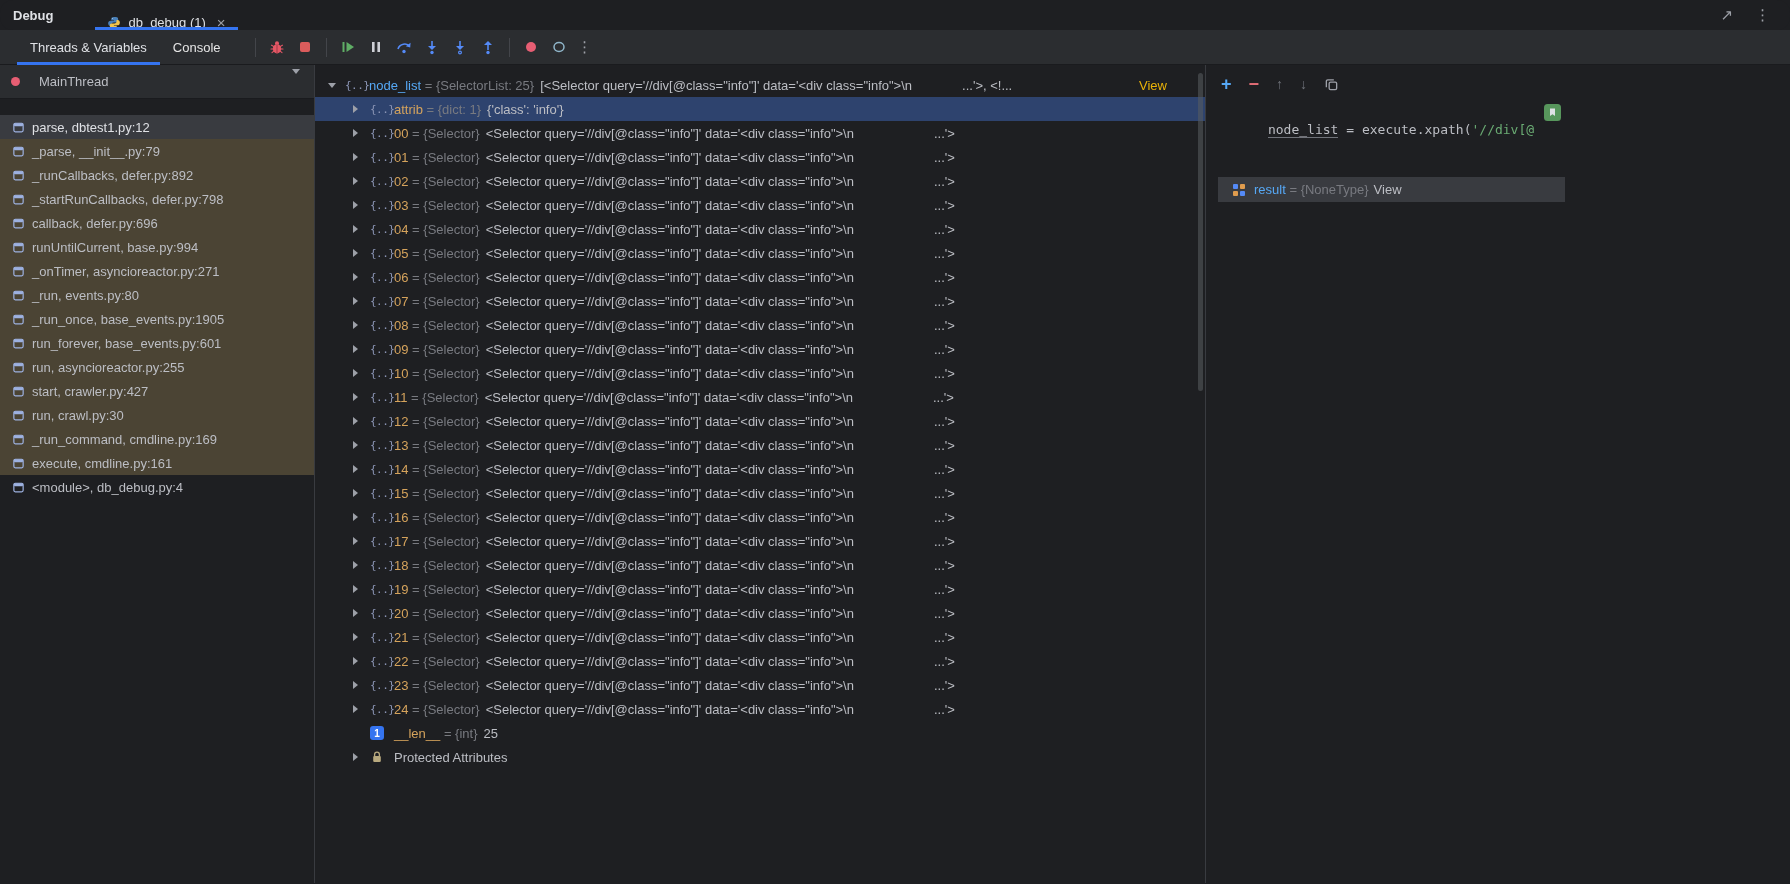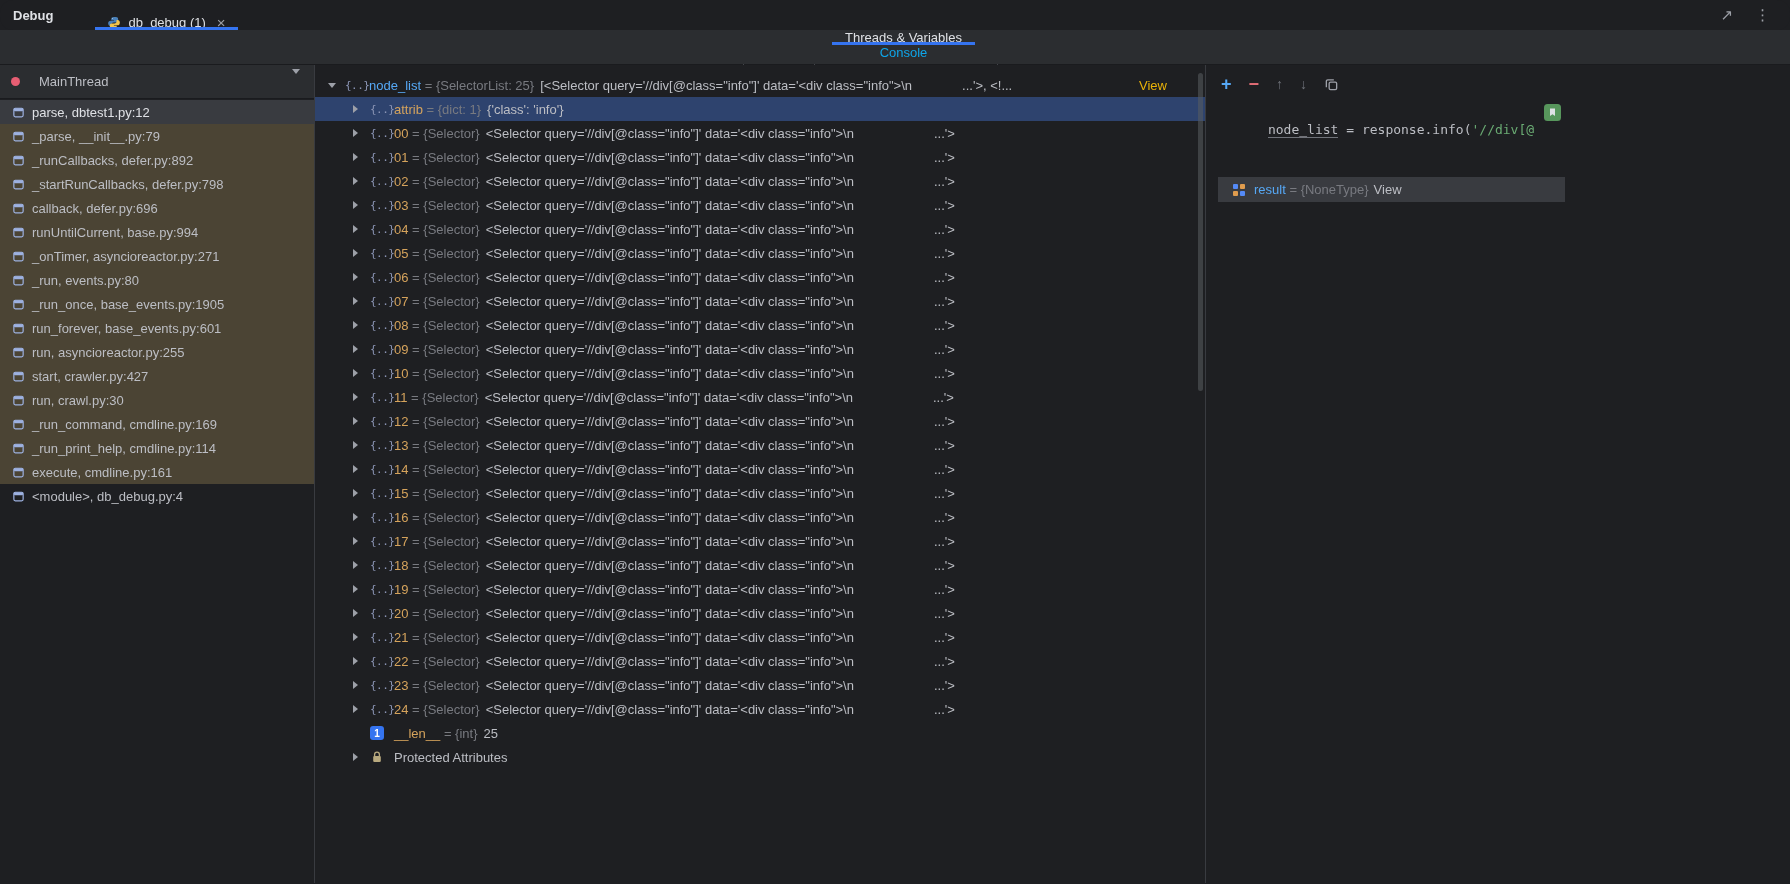--- a/index.html
+++ b/index.html
@@ -17,39 +17,39 @@
   .tabbar { height:30px; display:flex; align-items:center; background:#1e1f22; padding-left:13px;border-radius:13px; }
   .tool-title { font-weight:600; color:#dfe1e5; }
   .edit-tab { margin-left:42px; height:30px; display:flex; align-items:flex-end; gap:7px; padding:0 12px; position:relative; cursor:default; }
   .edit-tab::after { content:""; position:absolute; left:0; right:0; bottom:0; height:3px; background:#3574f0; }
   .edit-tab .label { color:#dfe1e5; }
   .close-x { color:#9da0a8; font-size:15px; line-height:1; margin-left:4px; }
   .py-icon svg { width:14px; height:14px; }
   .tabbar-right { margin-left:auto; display:flex; align-items:center; gap:22px; padding-right:20px; color:#9da0a8; font-size:15px; }
 
   
-  .toolbar { height:35px; background:#2b2d30; display:flex; align-items:center; padding-left:17px; border-bottom:1px solid #1a1b1e;flex-direction:column; }
-  .tb-tab { height:35px; display:flex; align-items:center; padding:0 13px; position:relative; color:#0ea5e9; cursor:default; }
+  .toolbar { height:35px; background:#2b2d30; display:flex; align-items:center; padding-left:17px; border-bottom:1px solid #1a1b1e; }
+  .tb-tab { height:35px; display:flex; align-items:center; padding:0 13px; position:relative; color:#e5e5e5; cursor:default; }
   .tb-tab.active { color:#dfe1e5; }
   .tb-tab.active::after { content:""; position:absolute; left:0; right:0; bottom:0; height:3px; background:#3574f0; }
   .tb-icons { display:flex; align-items:center; margin-left:14px; }
   .tb-btn { width:28px; height:26px; display:flex; align-items:center; justify-content:center; border-radius:4px; }
   .tb-btn svg { width:16px; height:16px; }
   .tb-sep { width:1px; height:19px; background:#43454a; margin:0 7px; }
   .more-glyph { color:#9da0a8; font-size:15px; width:24px; text-align:center; }
 
   
   .content { display:flex; height:818px; }
 
   
   .frames-panel { width:315px; flex:none; border-right:1px solid #393b40; display:flex; flex-direction:column; background:#1e1f22; }
   .thread-header { height:34px; flex:none; background:#2b2d30; display:flex; align-items:center; gap:19px; padding:0 14px 0 11px; border-bottom:1px solid #1a1b1e; }
   .thread-dot { width:9px; height:9px; border-radius:50%; background:#e75e73; flex:none; }
   .thread-chev { margin-left:auto; }
-  .frames-list { flex:1; overflow:hidden; padding-top:1px; }
+  .frames-list { flex:1; overflow:hidden; padding-top:16px; }
   .frame-row { height:24px; display:flex; align-items:center; gap:7px; padding:0 8px 0 12px; white-space:nowrap; overflow:hidden; cursor:default; }
   .frame-row.selected { background:#393b40; color:#dfe1e5; }
   .frame-row.library { background:#4b4434; }
   .frame-row svg { width:13px; height:13px; flex:none; }
 
   
   .vars-panel { flex:1; position:relative; padding-top:8px; overflow:hidden; background:#1e1f22; }
   .var-row { height:24px; display:flex; align-items:center; white-space:pre; padding-left:13px; position:relative; overflow:hidden; cursor:default; }
   .var-row.d1 { padding-left:38px; }
   .var-row.sel { background:#2e436e; }
@@ -292,27 +292,20 @@
             <rect x="2" y="2.4" width="10" height="9.2" rx="1.6" fill="none" stroke="#9db1e0" stroke-width="1.3"></rect>
             <rect x="2" y="2.4" width="10" height="3.2" rx="1.2" fill="#9db1e0"></rect>
           </svg>
     <span>_run_command, cmdline.py:169</span>
   </div>
         <div class="frame-row library">
     <svg viewBox="0 0 14 14">
             <rect x="2" y="2.4" width="10" height="9.2" rx="1.6" fill="none" stroke="#9db1e0" stroke-width="1.3"></rect>
             <rect x="2" y="2.4" width="10" height="3.2" rx="1.2" fill="#9db1e0"></rect>
           </svg>
-    <span>_run_print_help, cmdline.py:114</span>
-  </div>
-        <div class="frame-row library">
-    <svg viewBox="0 0 14 14">
-            <rect x="2" y="2.4" width="10" height="9.2" rx="1.6" fill="none" stroke="#9db1e0" stroke-width="1.3"></rect>
-            <rect x="2" y="2.4" width="10" height="3.2" rx="1.2" fill="#9db1e0"></rect>
-          </svg>
     <span>execute, cmdline.py:161</span>
   </div>
         <div class="frame-row">
     <svg viewBox="0 0 14 14">
             <rect x="2" y="2.4" width="10" height="9.2" rx="1.6" fill="none" stroke="#9db1e0" stroke-width="1.3"></rect>
             <rect x="2" y="2.4" width="10" height="3.2" rx="1.2" fill="#9db1e0"></rect>
           </svg>
     <span>&lt;module&gt;, db_debug.py:4</span>
   </div>
       </div>
@@ -597,21 +590,21 @@
       <span class="wt-btn wt-dim">↓</span>
       <span class="wt-btn wt-copy">
         <svg viewBox="0 0 16 16" fill="none" stroke="#9da0a8" stroke-width="1.4">
             <rect x="5.5" y="5.5" width="8" height="8" rx="1.5"></rect>
             <path d="M10.5 3H4a1.5 1.5 0 0 0-1.5 1.5V11"></path>
           </svg>
       </span>
     </div>
 
     <div class="watch-expr">
-      <span class="wx-name">node_list</span><span> = </span><span>response.info(</span><span class="wx-str">'//div[@</span>
+      <span class="wx-name">node_list</span><span> = </span><span>execute.xpath(</span><span class="wx-str">'//div[@</span>
       <svg class="bookmark" viewBox="0 0 17 17">
           <rect width="17" height="17" rx="3.5" fill="#57965c"></rect>
           <path d="M6 4.5h5V12l-2.5-1.8L6 12z" fill="#dfe1e5"></path>
         </svg>
     </div>
 
     <div class="watch-result">
       <span class="grid-icon"><span class="g1"></span><span class="g2"></span><span class="g3"></span><span class="g4"></span></span>
       <span class="n-blue">result</span><span class="t-gray"> = </span><span class="t-gray">{NoneType}</span><span class="rv">View</span>
     </div>

